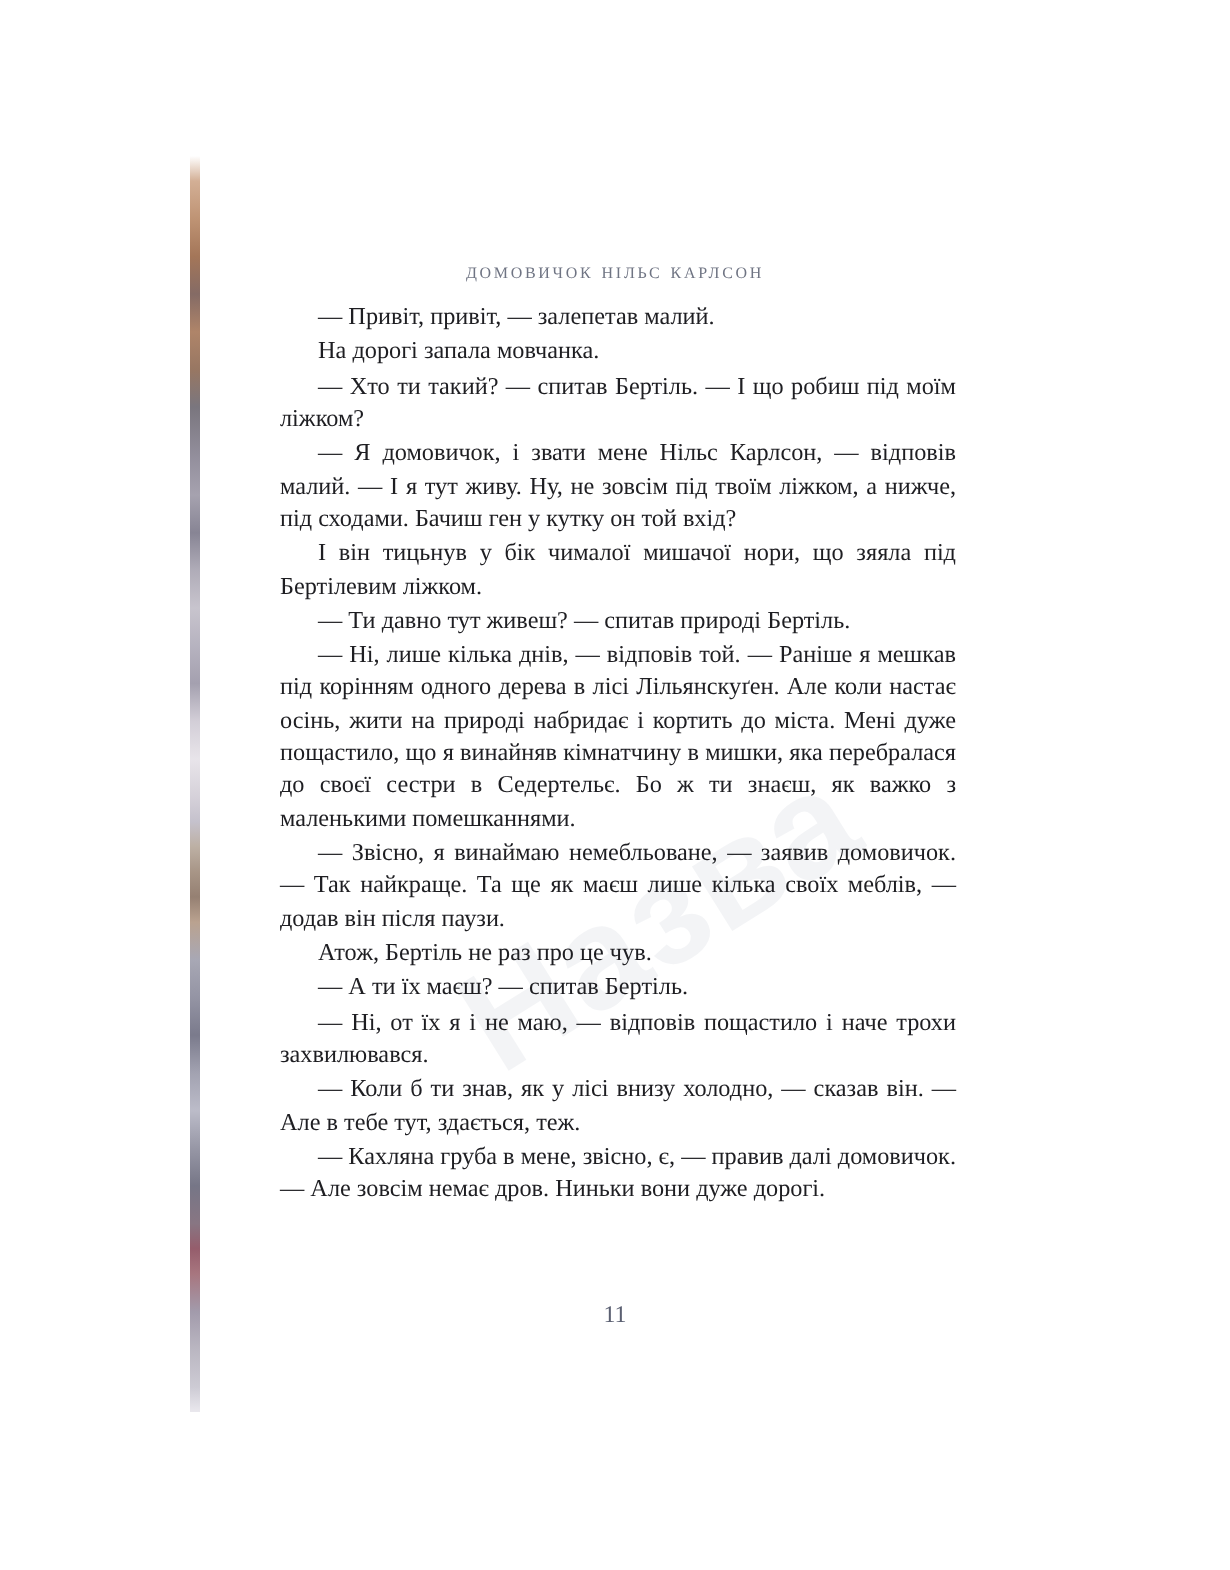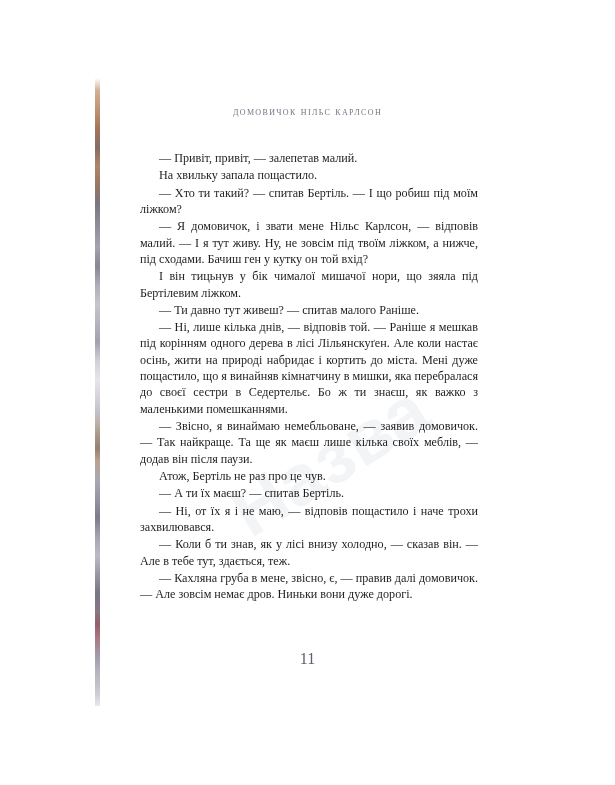--- a/index.html
+++ b/index.html
@@ -87,21 +87,21 @@
     transform: rotate(-32deg);
     white-space: nowrap;
     user-select: none;
   }
 
   
   #running-header {
     position: absolute;
     left: 0;
     right: 0;
-    top: 105px;
+    top: 130px;
     text-align: center;
     font-size: 11.2px;
     letter-spacing: 1.35px;
     color: #6f7483;
     font-variant: small-caps;
     text-transform: lowercase;
     font-family: "Liberation Serif", "DejaVu Serif", serif;
   }
 
   
@@ -122,45 +122,45 @@
     text-indent: 19px;
   }
 
   
   #page-number {
     position: absolute;
     left: 0;
     right: 0;
     top: 650px;
     text-align: center;
-    font-size: 16px;
+    font-size: 12px;
     color: #5b6072;
     font-family: "Liberation Serif", "DejaVu Serif", serif;
   }
 </style>
 </head>
 <body>
 
 <div id="page">
 
   <div id="book-edge"></div>
 
   <div id="watermark">
     <span class="wm-text">Назва</span>
   </div>
 
   <div id="running-header">Домовичок Нільс Карлсон</div>
 
   <div id="text-column">
       <p>— Привіт, привіт, — залепетав малий.</p>
-      <p>На хвильку запала пощастило.</p>
+      <p>На дорогі запала мовчанка.</p>
       <p>— Хто ти такий? — спитав Бертіль. — І що робиш під моїм ліжком?</p>
       <p>— Я домовичок, і звати мене Нільс Карлсон, — відповів малий. — І я тут живу. Ну, не зовсім під твоїм ліжком, а нижче, під сходами. Бачиш ген у кутку он той вхід?</p>
       <p>І він тицьнув у бік чималої мишачої нори, що зяяла під Бертілевим ліжком.</p>
-      <p>— Ти давно тут живеш? — спитав малого Раніше.</p>
+      <p>— Ти давно тут живеш? — спитав природі Бертіль.</p>
       <p>— Ні, лише кілька днів, — відповів той. — Раніше я мешкав під корінням одного дерева в лісі Лільянскуґен. Але коли настає осінь, жити на природі набридає і кортить до міста. Мені дуже пощастило, що я винайняв кімнатчину в мишки, яка перебралася до своєї сестри в Седертельє. Бо ж ти знаєш, як важко з маленькими помешканнями.</p>
       <p>— Звісно, я винаймаю немебльоване, — заявив домовичок. — Так найкраще. Та ще як маєш лише кілька своїх меблів, — додав він після паузи.</p>
       <p>Атож, Бертіль не раз про це чув.</p>
       <p>— А ти їх маєш? — спитав Бертіль.</p>
       <p>— Ні, от їх я і не маю, — відповів пощастило і наче трохи захвилювався.</p>
       <p>— Коли б ти знав, як у лісі внизу холодно, — сказав він. — Але в тебе тут, здається, теж.</p>
       <p>— Кахляна груба в мене, звісно, є, — правив далі домовичок. — Але зовсім немає дров. Ниньки вони дуже дорогі.</p>
     </div>
 
   <div id="page-number">11</div>

